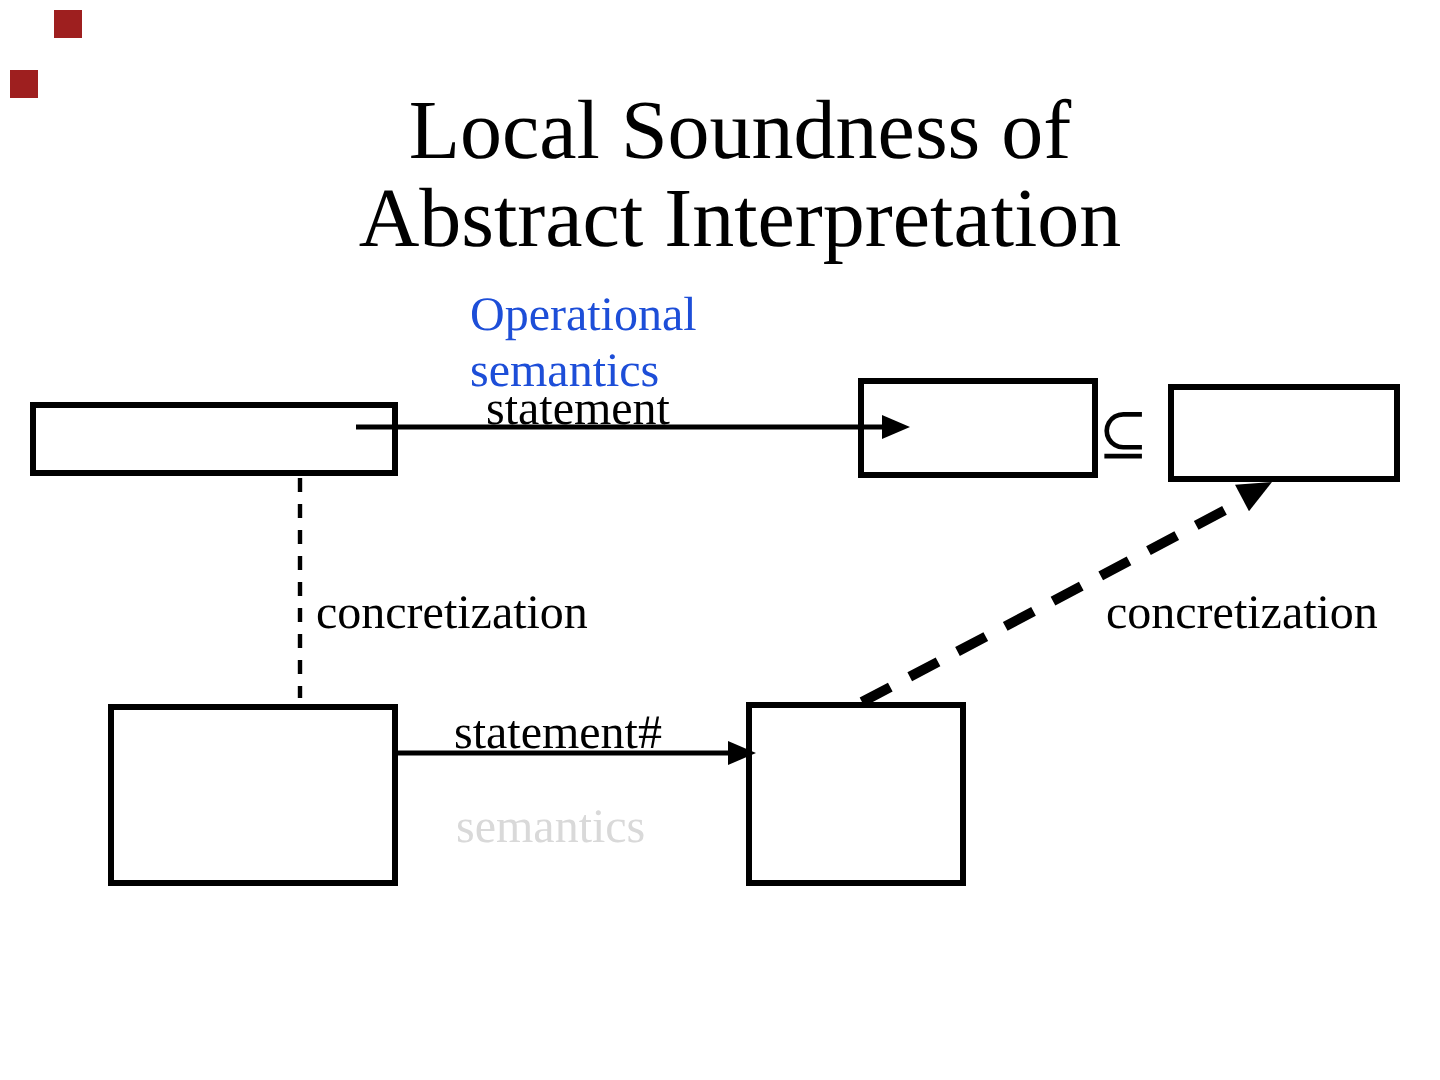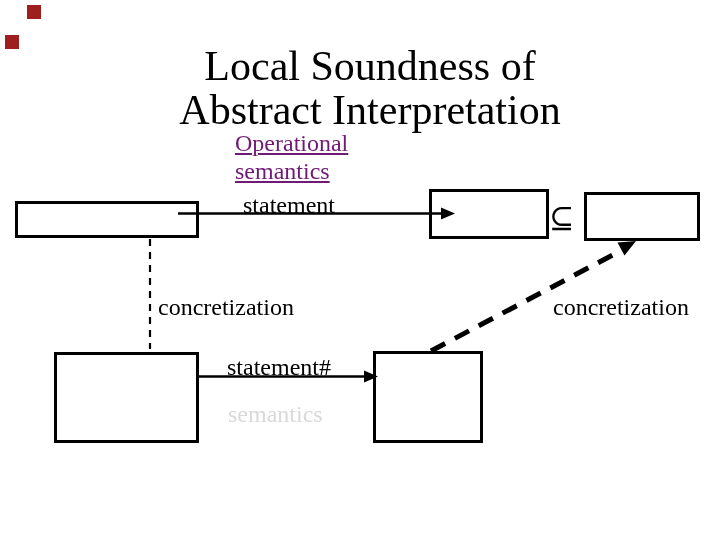--- a/index.html
+++ b/index.html
@@ -37,23 +37,22 @@
     white-space: nowrap;
   }
   .ghost-label {
     position: absolute;
     font-size: 24px;
     line-height: 28px;
     white-space: nowrap;
   }
   .ghost-operational {
     left: 235px;
-    top: 129px;
-    color: #701a75;
-    text-decoration: underline;
+    top: 144px;
+    color: #1d4ed8;
   }
   .ghost-abstract {
     left: 228px;
     top: 400px;
     color: #d9d9d9;
   }
   .box {
     position: absolute;
     border: 3px solid #000000;
     background: #ffffff;

